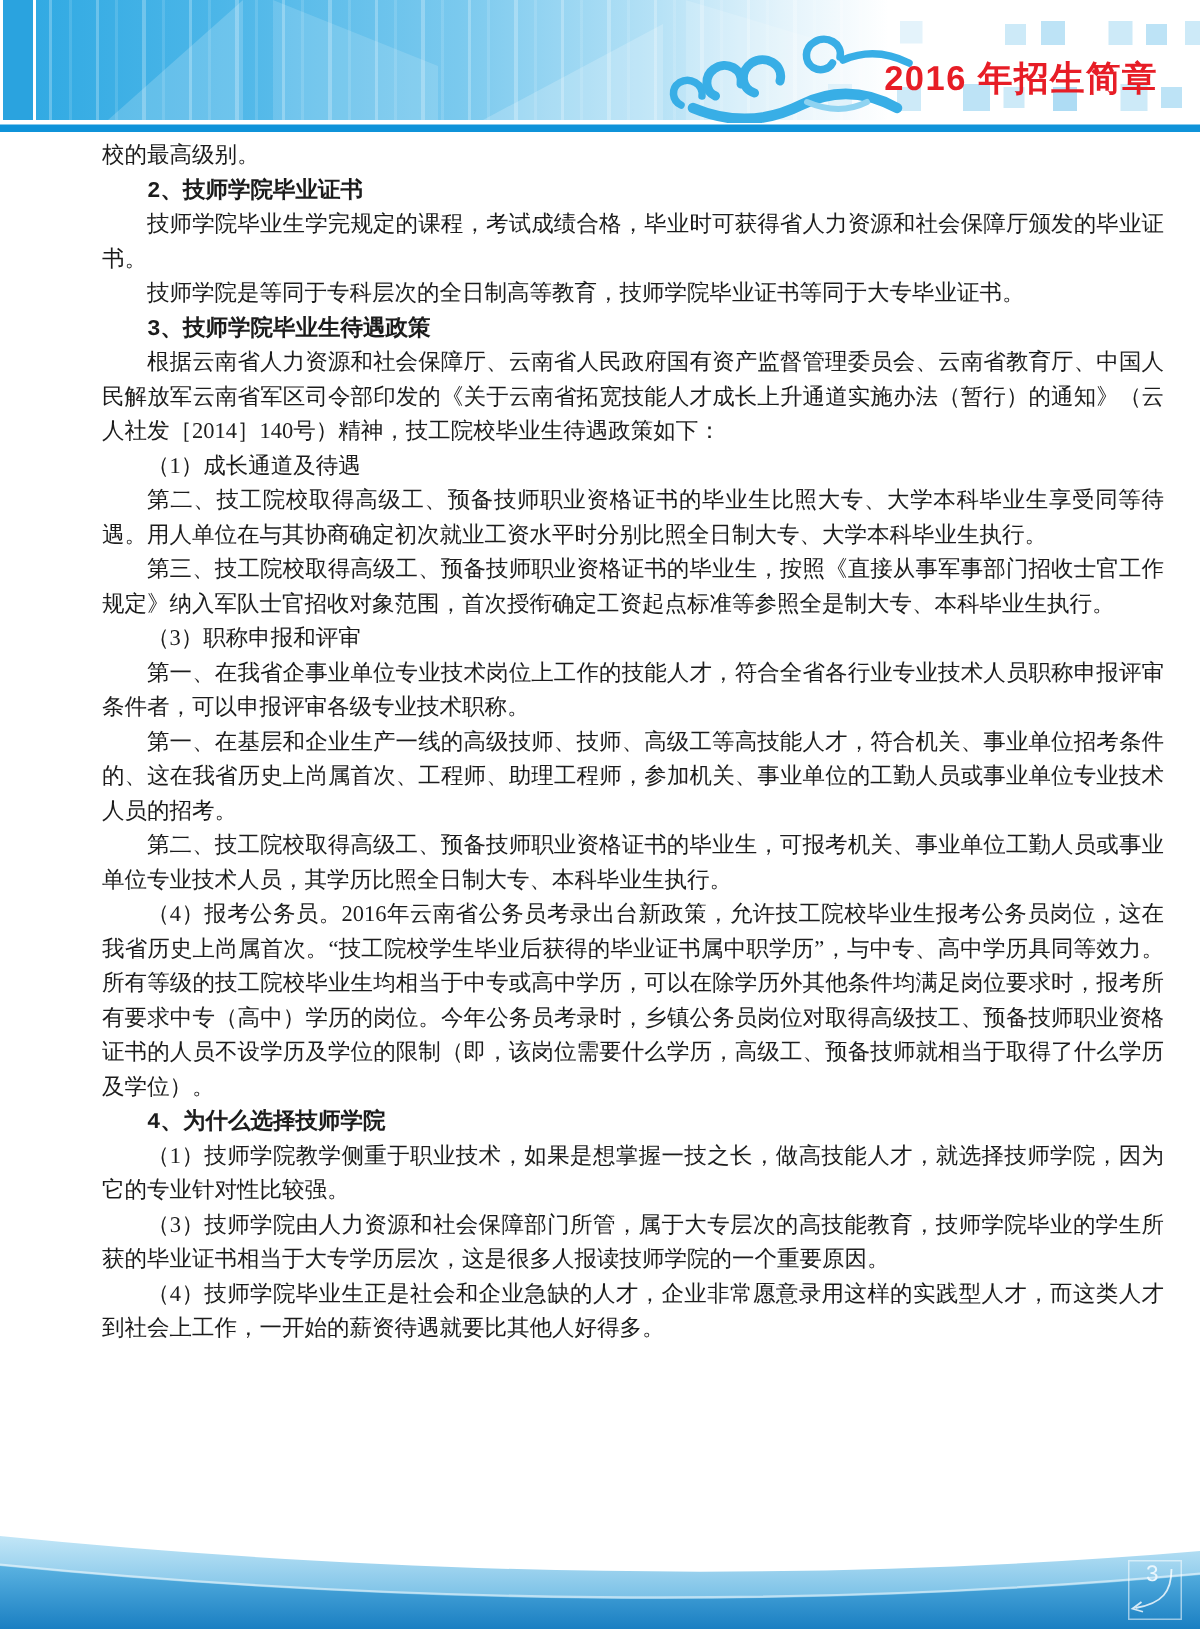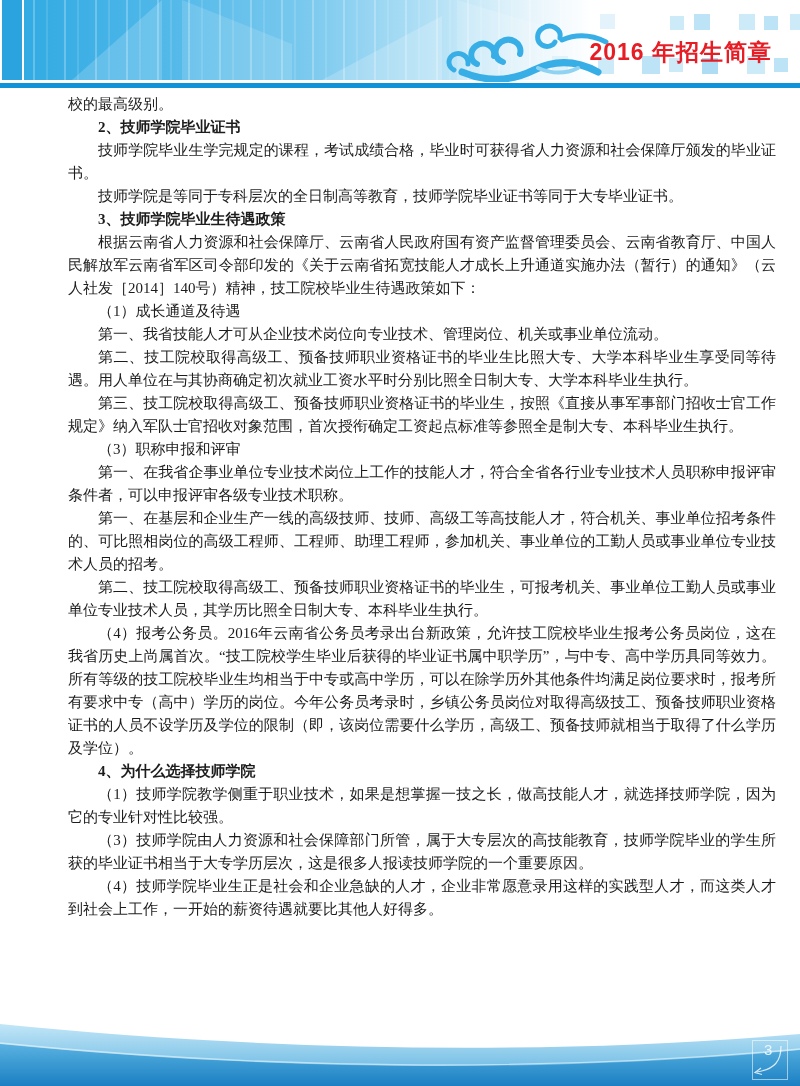--- a/index.html
+++ b/index.html
@@ -35,21 +35,21 @@
     font-family:"Liberation Sans","DejaVu Sans",sans-serif;
     font-weight:bold;font-size:23px;letter-spacing:1px;color:#e71d26;white-space:nowrap;
   }
   .sq{position:absolute;background:#cdeaf8;}
   
   .main{position:absolute;top:88px;left:0;width:800px;padding:5px 24px 0 68px;box-sizing:border-box;z-index:1;}
   .para{
     margin:0;font-size:15px;line-height:23px;text-align:justify;text-indent:2em;
   }
   .para.no-indent{text-indent:0;}
-  .bold-head{font-family:Liberation Serif, serif;font-weight:bold;}
+  .bold-head{font-family:Liberation Mono, monospace;font-weight:bold;}
   
   .footer{position:absolute;left:0;bottom:0;width:800px;height:64px;z-index:2;}
   .footer svg.wave{display:block;width:800px;height:64px;}
   .page-num-box{
     position:absolute;right:12px;bottom:6px;width:34px;height:38px;
     border:1px solid rgba(255,255,255,.55);
   }
   .page-num{
     position:absolute;top:0;left:11px;color:#eaf6fd;
     font-family:"Liberation Sans","DejaVu Sans",sans-serif;font-size:15px;line-height:18px;
@@ -102,26 +102,25 @@
   </div>
 
   <div class="main">
       <p class="para no-indent">校的最高级别。</p>
       <p class="para bold-head">2、技师学院毕业证书</p>
       <p class="para">技师学院毕业生学完规定的课程，考试成绩合格，毕业时可获得省人力资源和社会保障厅颁发的毕业证书。</p>
       <p class="para">技师学院是等同于专科层次的全日制高等教育，技师学院毕业证书等同于大专毕业证书。</p>
       <p class="para bold-head">3、技师学院毕业生待遇政策</p>
       <p class="para">根据云南省人力资源和社会保障厅、云南省人民政府国有资产监督管理委员会、云南省教育厅、中国人民解放军云南省军区司令部印发的《关于云南省拓宽技能人才成长上升通道实施办法（暂行）的通知》（云人社发［2014］140号）精神，技工院校毕业生待遇政策如下：</p>
       <p class="para">（1）成长通道及待遇</p>
-      <p class="para">第一、我省技能人才可从企业技术岗位向专业技术、管理岗位、机关或事业单位流动。</p>
       <p class="para">第二、技工院校取得高级工、预备技师职业资格证书的毕业生比照大专、大学本科毕业生享受同等待遇。用人单位在与其协商确定初次就业工资水平时分别比照全日制大专、大学本科毕业生执行。</p>
       <p class="para">第三、技工院校取得高级工、预备技师职业资格证书的毕业生，按照《直接从事军事部门招收士官工作规定》纳入军队士官招收对象范围，首次授衔确定工资起点标准等参照全是制大专、本科毕业生执行。</p>
       <p class="para">（3）职称申报和评审</p>
       <p class="para">第一、在我省企事业单位专业技术岗位上工作的技能人才，符合全省各行业专业技术人员职称申报评审条件者，可以申报评审各级专业技术职称。</p>
-      <p class="para">第一、在基层和企业生产一线的高级技师、技师、高级工等高技能人才，符合机关、事业单位招考条件的、可比照相岗位的高级工程师、工程师、助理工程师，参加机关、事业单位的工勤人员或事业单位专业技术人员的招考。</p>
+      <p class="para">第一、在基层和企业生产一线的高级技师、技师、高级工等高技能人才，符合机关、事业单位招考条件的、这在我省历史上尚属首次、工程师、助理工程师，参加机关、事业单位的工勤人员或事业单位专业技术人员的招考。</p>
       <p class="para">第二、技工院校取得高级工、预备技师职业资格证书的毕业生，可报考机关、事业单位工勤人员或事业单位专业技术人员，其学历比照全日制大专、本科毕业生执行。</p>
       <p class="para">（4）报考公务员。2016年云南省公务员考录出台新政策，允许技工院校毕业生报考公务员岗位，这在我省历史上尚属首次。“技工院校学生毕业后获得的毕业证书属中职学历”，与中专、高中学历具同等效力。所有等级的技工院校毕业生均相当于中专或高中学历，可以在除学历外其他条件均满足岗位要求时，报考所有要求中专（高中）学历的岗位。今年公务员考录时，乡镇公务员岗位对取得高级技工、预备技师职业资格证书的人员不设学历及学位的限制（即，该岗位需要什么学历，高级工、预备技师就相当于取得了什么学历及学位）。</p>
       <p class="para bold-head">4、为什么选择技师学院</p>
       <p class="para">（1）技师学院教学侧重于职业技术，如果是想掌握一技之长，做高技能人才，就选择技师学院，因为它的专业针对性比较强。</p>
       <p class="para">（3）技师学院由人力资源和社会保障部门所管，属于大专层次的高技能教育，技师学院毕业的学生所获的毕业证书相当于大专学历层次，这是很多人报读技师学院的一个重要原因。</p>
       <p class="para">（4）技师学院毕业生正是社会和企业急缺的人才，企业非常愿意录用这样的实践型人才，而这类人才到社会上工作，一开始的薪资待遇就要比其他人好得多。</p>
     </div>
 
   <div class="footer">
     <svg class="wave" viewBox="0 0 800 64" preserveAspectRatio="none">

